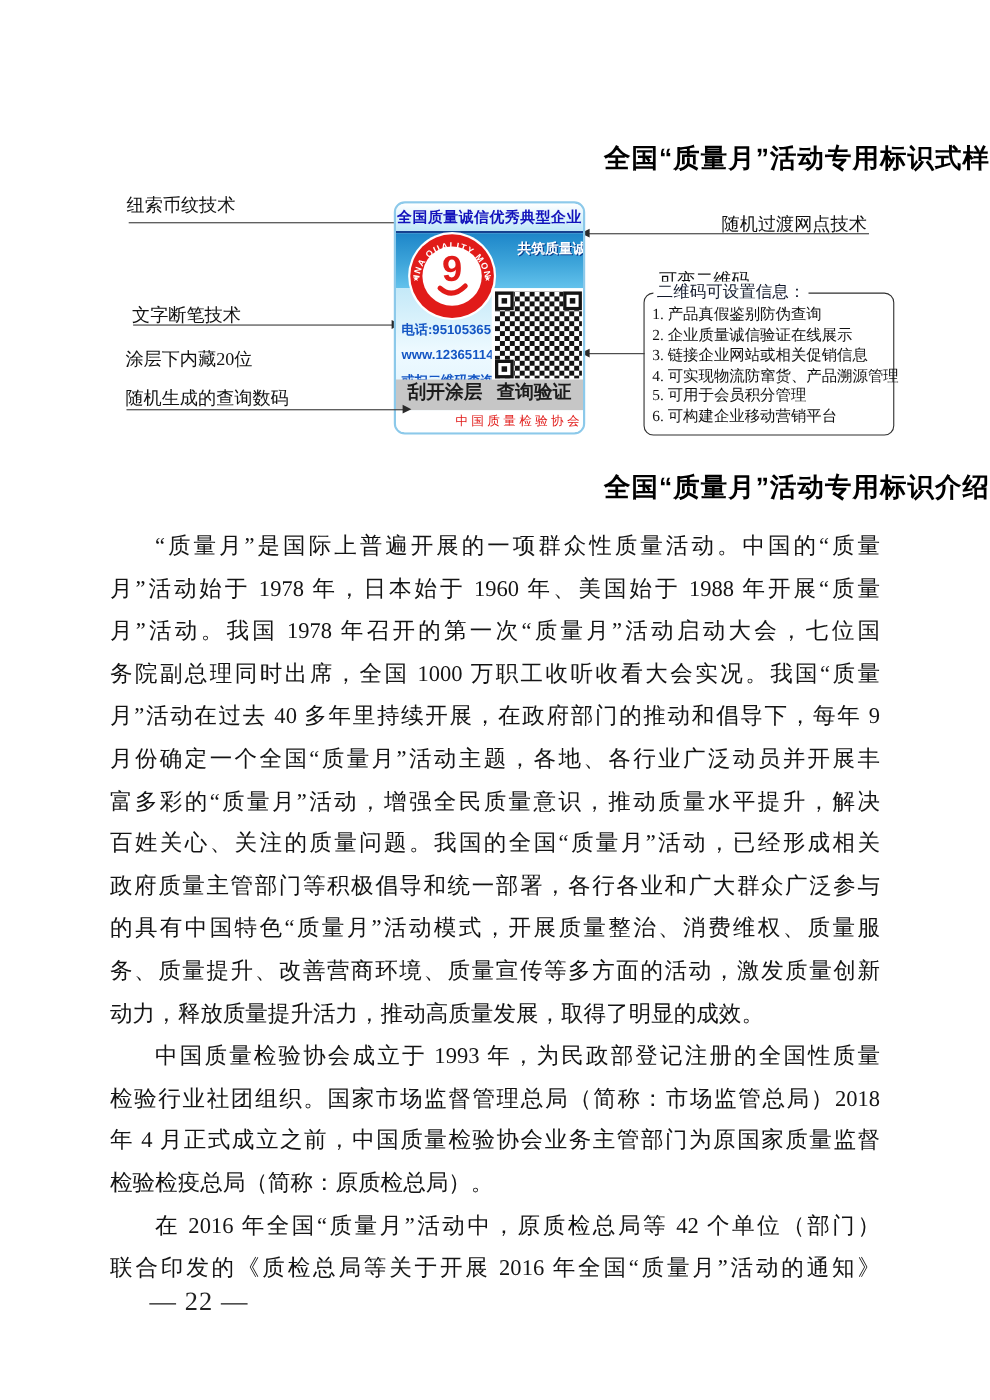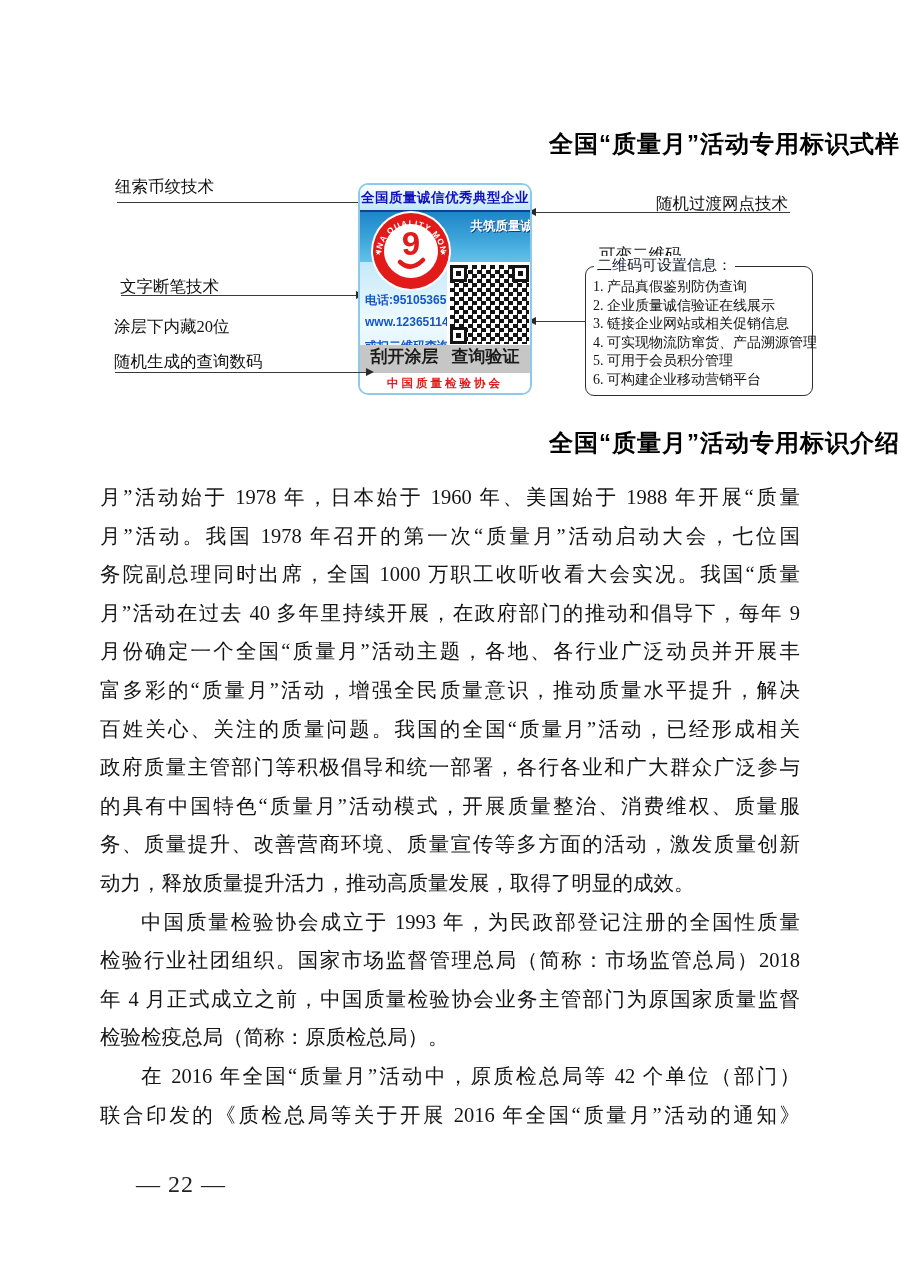--- a/index.html
+++ b/index.html
@@ -32,21 +32,21 @@
   .badge-mid{position:absolute;top:77px;left:0;right:0;height:83px;
              background:linear-gradient(180deg,#c4e9f8 0%,#eefaff 70%,#e6f6fe 100%);}
   .slogan{position:absolute;left:108px;width:80px;text-align:center;font-weight:bold;font-size:12.5px;
           color:#fff;text-shadow:1px 1px 0 #0b3f8e;white-space:nowrap;}
   .phone-line{position:absolute;left:5px;width:96px;font-weight:bold;font-size:12px;color:#1456c4;
               white-space:nowrap;}
   .badge-gray{position:absolute;top:160px;left:0;right:0;height:28px;background:#c6c6c6;
               display:flex;justify-content:center;gap:13px;
               font-weight:bold;font-size:17px;color:#1c1c1c;}
   .badge-footer{position:absolute;top:188px;left:0;right:0;height:22px;line-height:21px;background:#fff;
-                text-align:center;font-weight:bold;font-size:11.5px;color:#e11b19;letter-spacing:3px;}
+                text-align:right;font-weight:normal;font-size:11.5px;color:#e11b19;letter-spacing:3px;}
   
   .qr{position:absolute;left:87px;top:77px;width:85px;height:85px;background:#fff;padding:3px;box-sizing:border-box;}
   .qr-inner{position:relative;width:100%;height:100%;
             background:repeating-conic-gradient(#141414 0% 25%,#ffffff 0% 50%);
             background-size:9px 9px;}
   .finder{position:absolute;width:17px;height:17px;border:3.5px solid #141414;background:#fff;box-sizing:border-box;}
   .finder::after{content:"";position:absolute;left:2.5px;top:2.5px;width:5px;height:5px;background:#141414;}
   .f-tl{left:0;top:0}.f-tr{right:0;top:0}.f-bl{left:0;bottom:0}
   
   #logo{position:absolute;left:10px;top:25px;width:82px;height:82px;}
@@ -138,20 +138,21 @@
     <div class="badge-gray">
       <span>刮开涂层</span>
       <span>查询验证</span>
     </div>
     <div class="badge-footer">中国质量检验协会</div>
   </div>
 
   <div class="abs doc-title" style="top:427px;">全国“质量月”活动专用标识介绍</div>
 
   <div id="bodytext" class="abs">
+    <div class="bline ind">“质量月”是国际上普遍开展的一项群众性质量活动。中国的“质量</div>
     <div class="bline">月”活动始于 1978 年，日本始于 1960 年、美国始于 1988 年开展“质量</div>
     <div class="bline">月”活动。我国 1978 年召开的第一次“质量月”活动启动大会，七位国</div>
     <div class="bline">务院副总理同时出席，全国 1000 万职工收听收看大会实况。我国“质量</div>
     <div class="bline">月”活动在过去 40 多年里持续开展，在政府部门的推动和倡导下，每年 9</div>
     <div class="bline">月份确定一个全国“质量月”活动主题，各地、各行业广泛动员并开展丰</div>
     <div class="bline">富多彩的“质量月”活动，增强全民质量意识，推动质量水平提升，解决</div>
     <div class="bline">百姓关心、关注的质量问题。我国的全国“质量月”活动，已经形成相关</div>
     <div class="bline">政府质量主管部门等积极倡导和统一部署，各行各业和广大群众广泛参与</div>
     <div class="bline">的具有中国特色“质量月”活动模式，开展质量整治、消费维权、质量服</div>
     <div class="bline">务、质量提升、改善营商环境、质量宣传等多方面的活动，激发质量创新</div>

